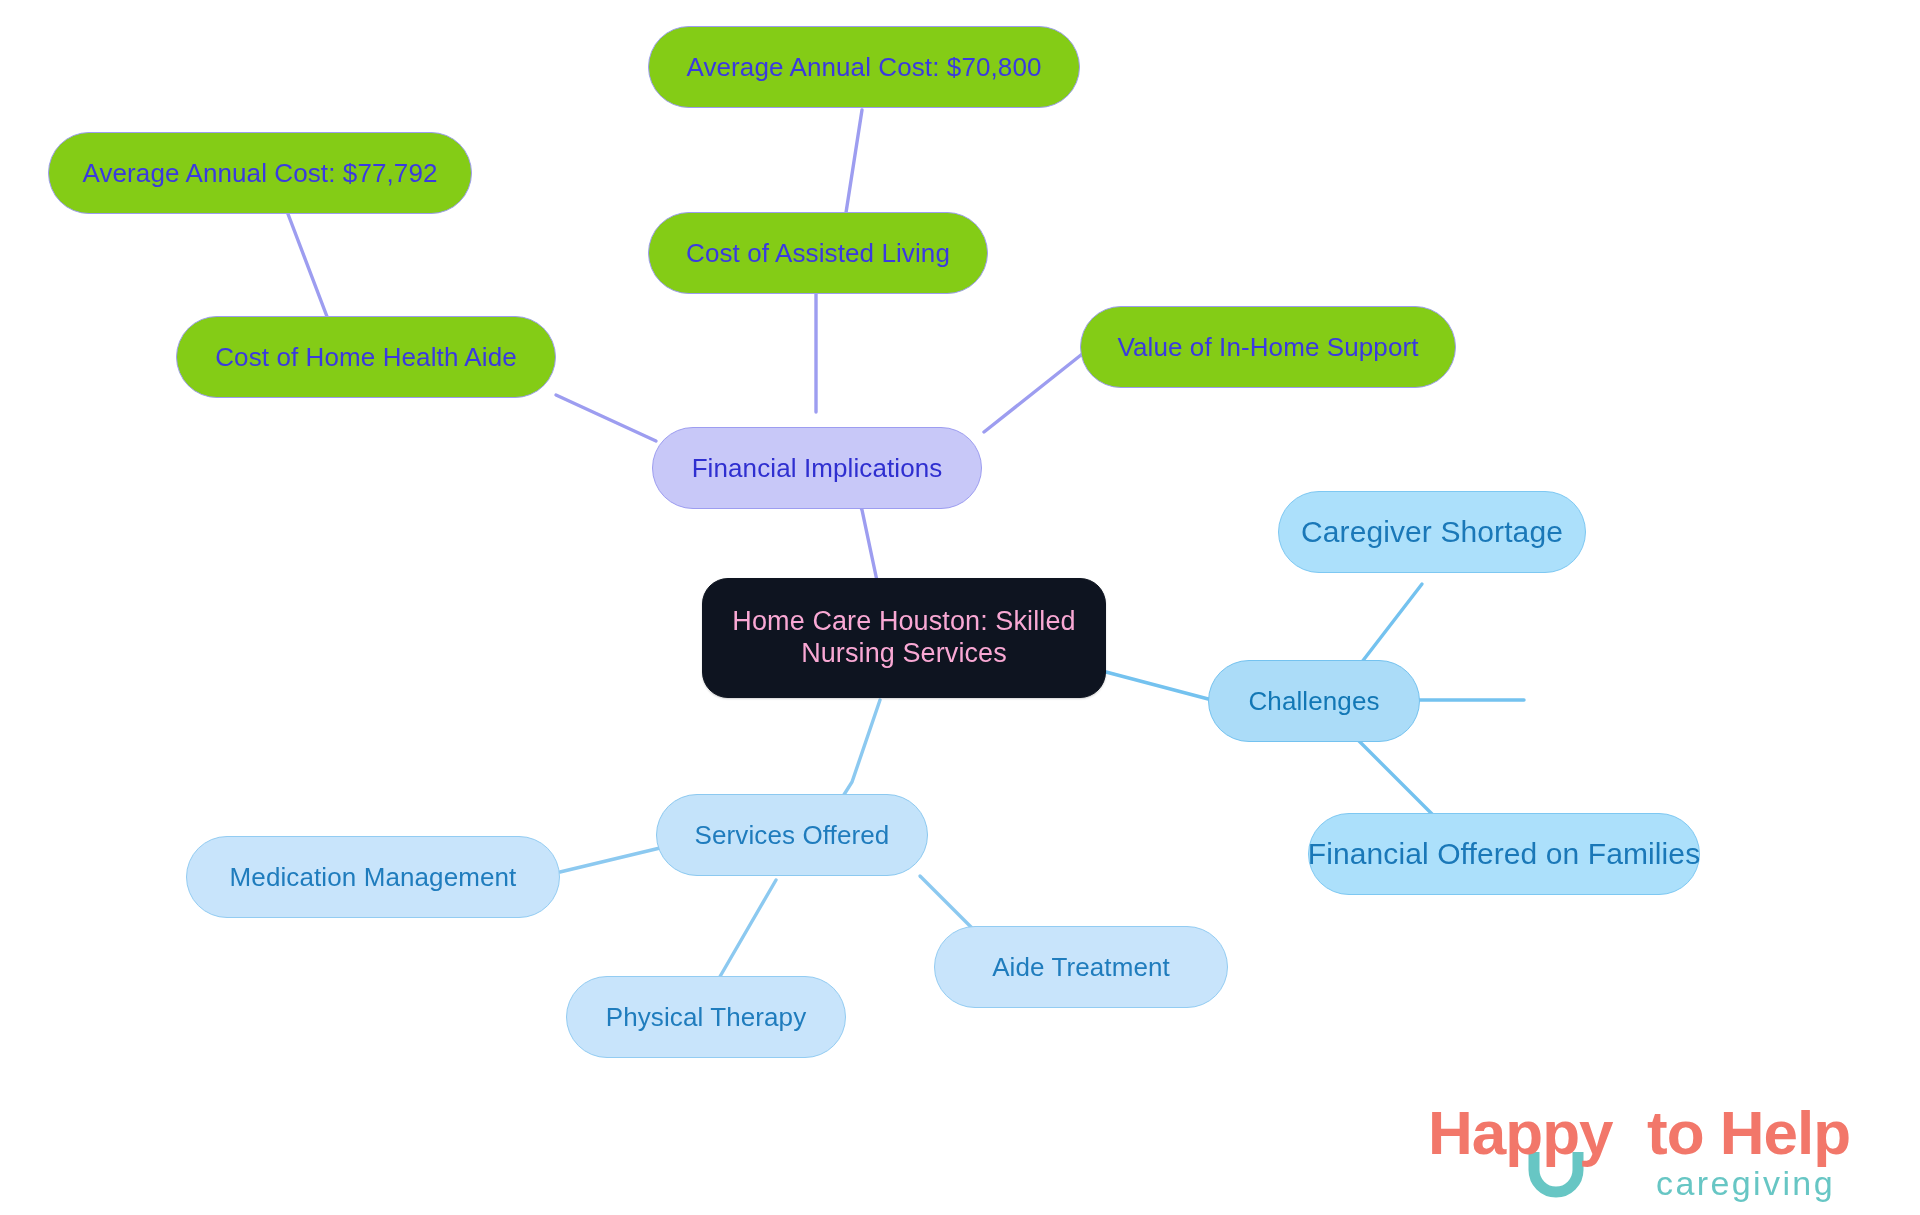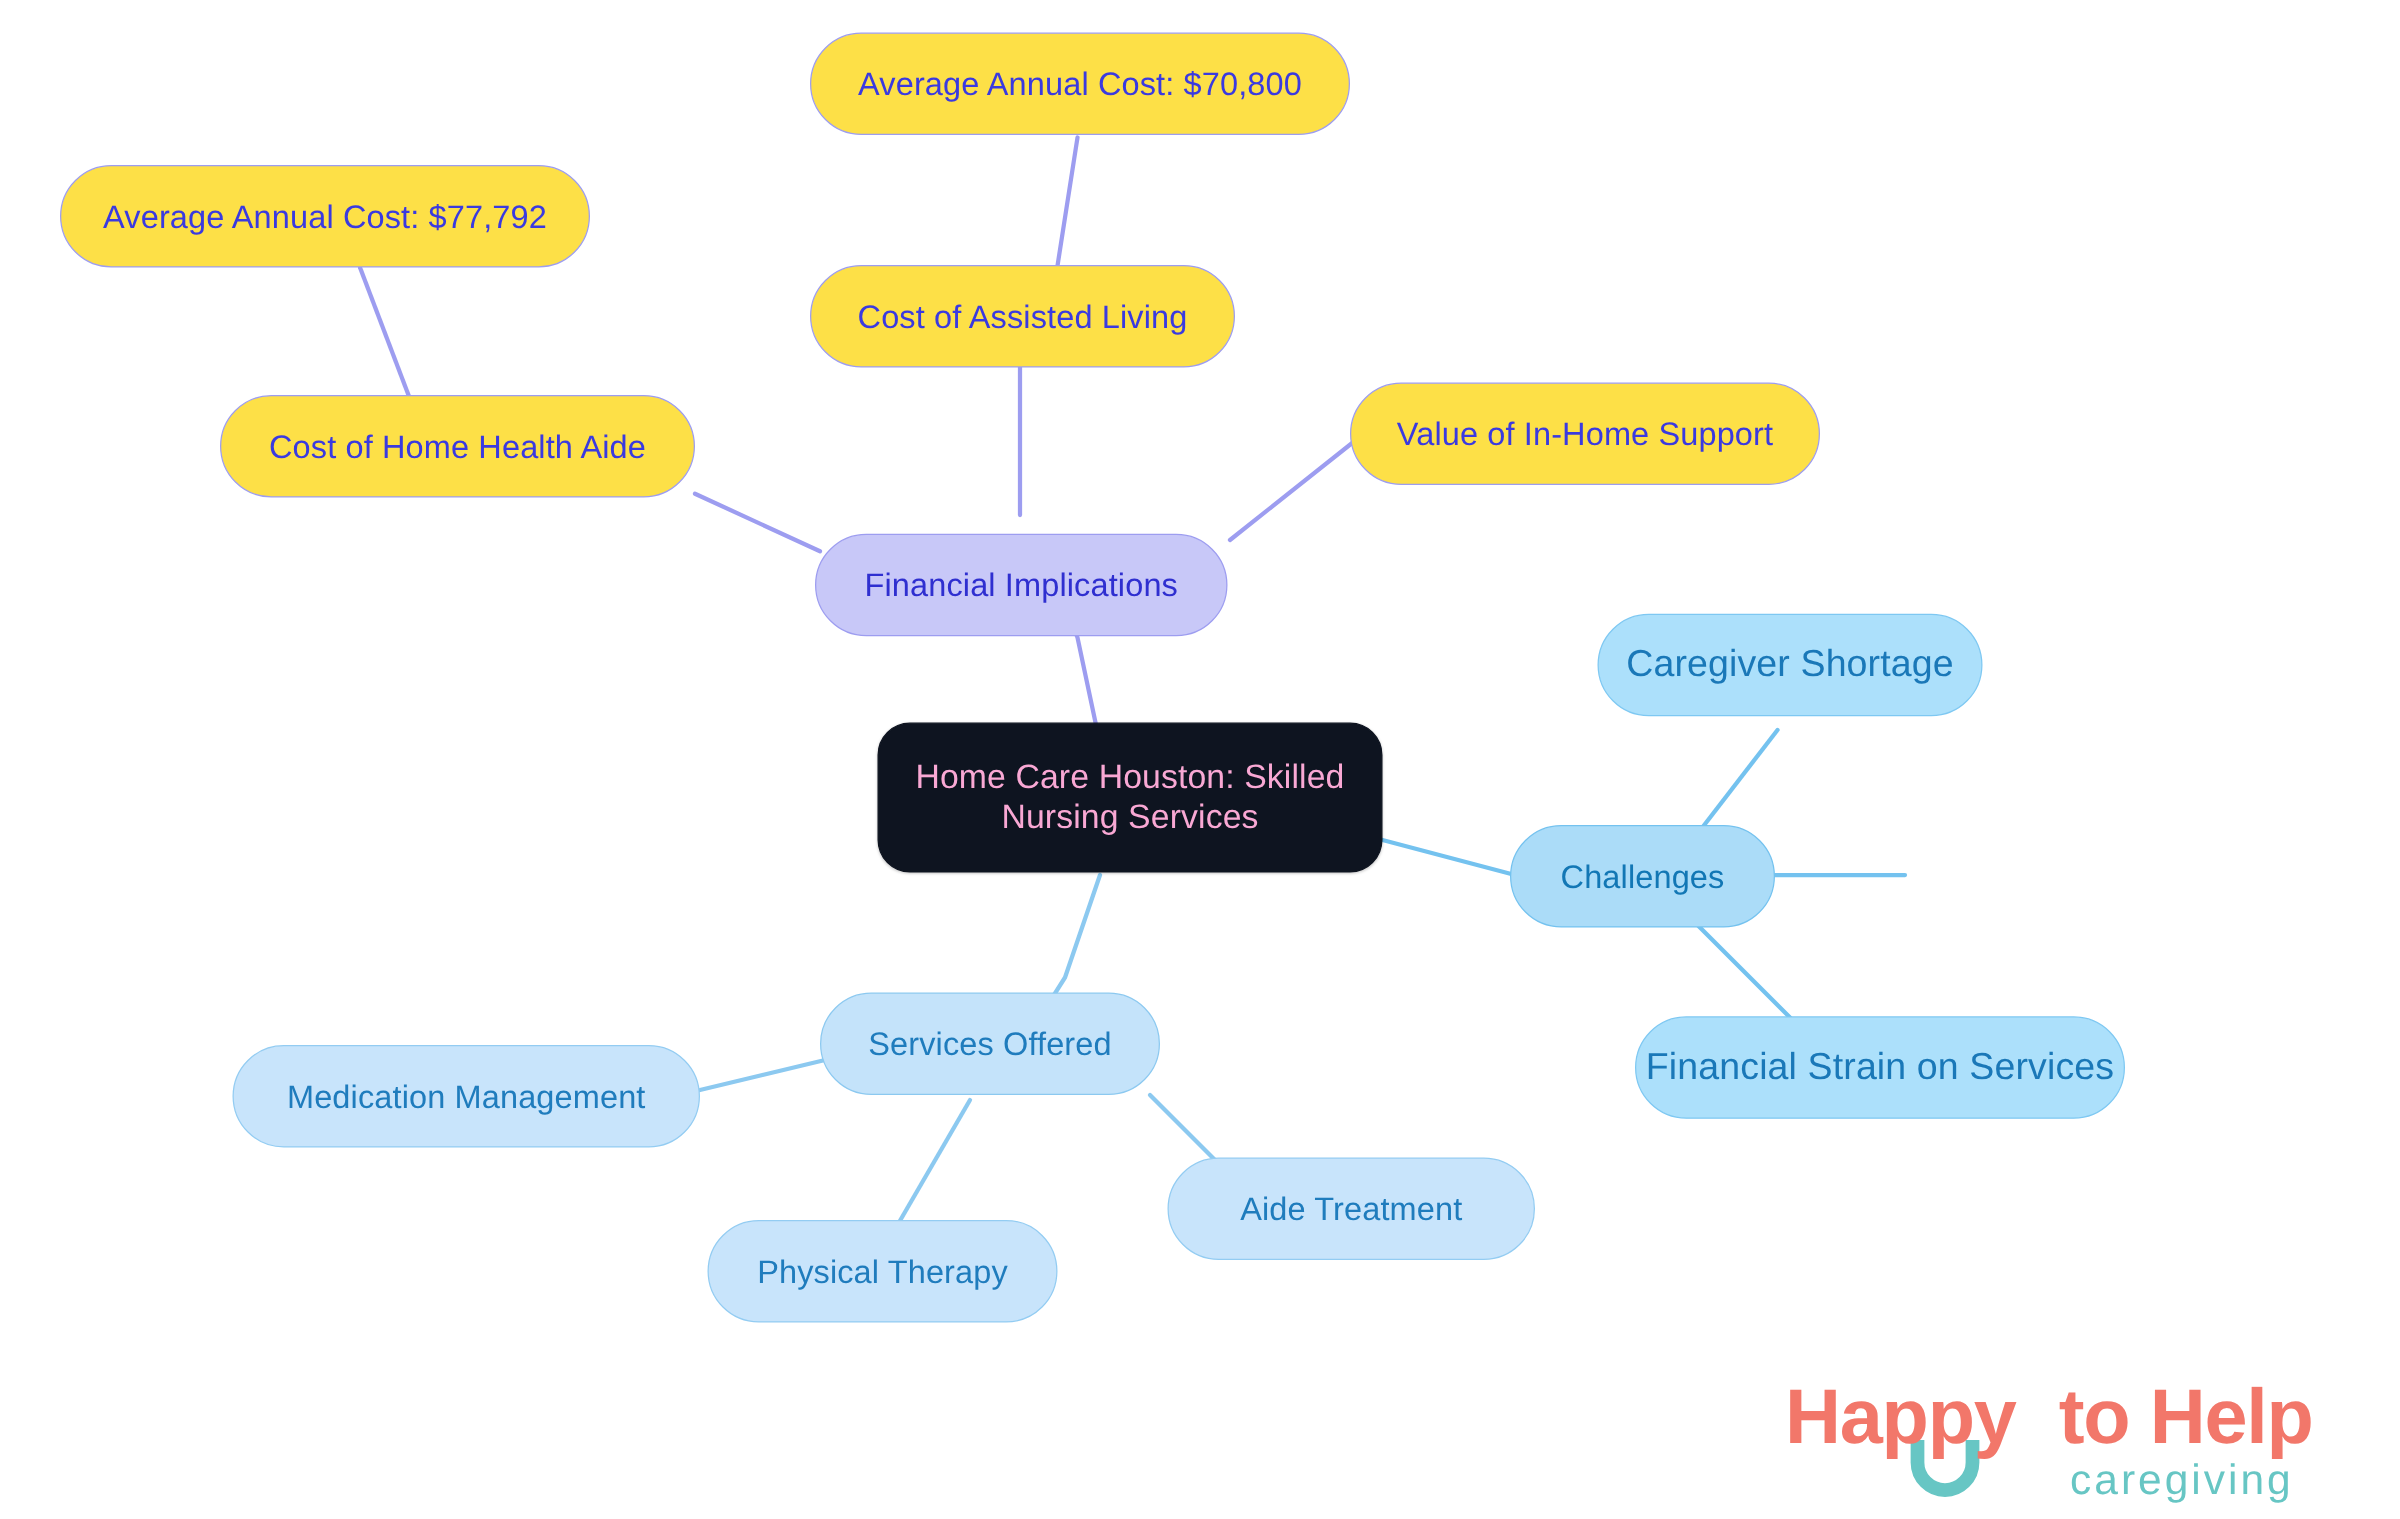--- a/index.html
+++ b/index.html
@@ -46,21 +46,21 @@
     font-size: 27px;
     box-shadow: 0 1px 2px rgba(0,0,0,0.18);
   }
   .node.branch-purple {
     background: #c8c8f8;
     border: 1.6px solid #9d9df0;
     color: #2f2fd0;
     font-size: 26px;
   }
   .node.leaf-purple {
-    background: #fde047;
+    background: #84cc16;
     border: 1.6px solid #9d9df0;
     color: #3a3ae0;
     font-size: 26px;
   }
   .node.branch-blue {
     background: #abdcf8;
     border: 1.6px solid #74c2ef;
     color: #1277b5;
     font-size: 26px;
   }
@@ -134,21 +134,21 @@
 
   <div class="node leaf-purple" style="left:648px; top:26px; width:432px; height:82px;">Average Annual Cost: $70,800</div>
 
   <div class="node branch-blue" style="left:1208px; top:660px; width:212px; height:82px;">Challenges</div>
 
   <div class="node leaf-purple" style="left:1080px; top:306px; width:376px; height:82px;">Value of In-Home Support</div>
 
   <div class="node leaf-blue" style="left:1278px; top:491px; width:308px; height:82px;">Caregiver Shortage</div>
 
 
-  <div class="node leaf-blue" style="left:1308px; top:813px; width:392px; height:82px;">Financial Strain on Services</div>
+  <div class="node leaf-blue" style="left:1308px; top:813px; width:392px; height:82px;">Financial Offered on Families</div>
 
   <div class="node branch-blue-soft" style="left:656px; top:794px; width:272px; height:82px;">Services Offered</div>
 
   <div class="node leaf-blue-soft" style="left:186px; top:836px; width:374px; height:82px;">Medication Management</div>
 
   <div class="node leaf-blue-soft" style="left:566px; top:976px; width:280px; height:82px;">Physical Therapy</div>
 
   <div class="node leaf-blue-soft" style="left:934px; top:926px; width:294px; height:82px;">Aide Treatment</div>
 
   <svg id="logo" viewBox="0 0 460 112">

